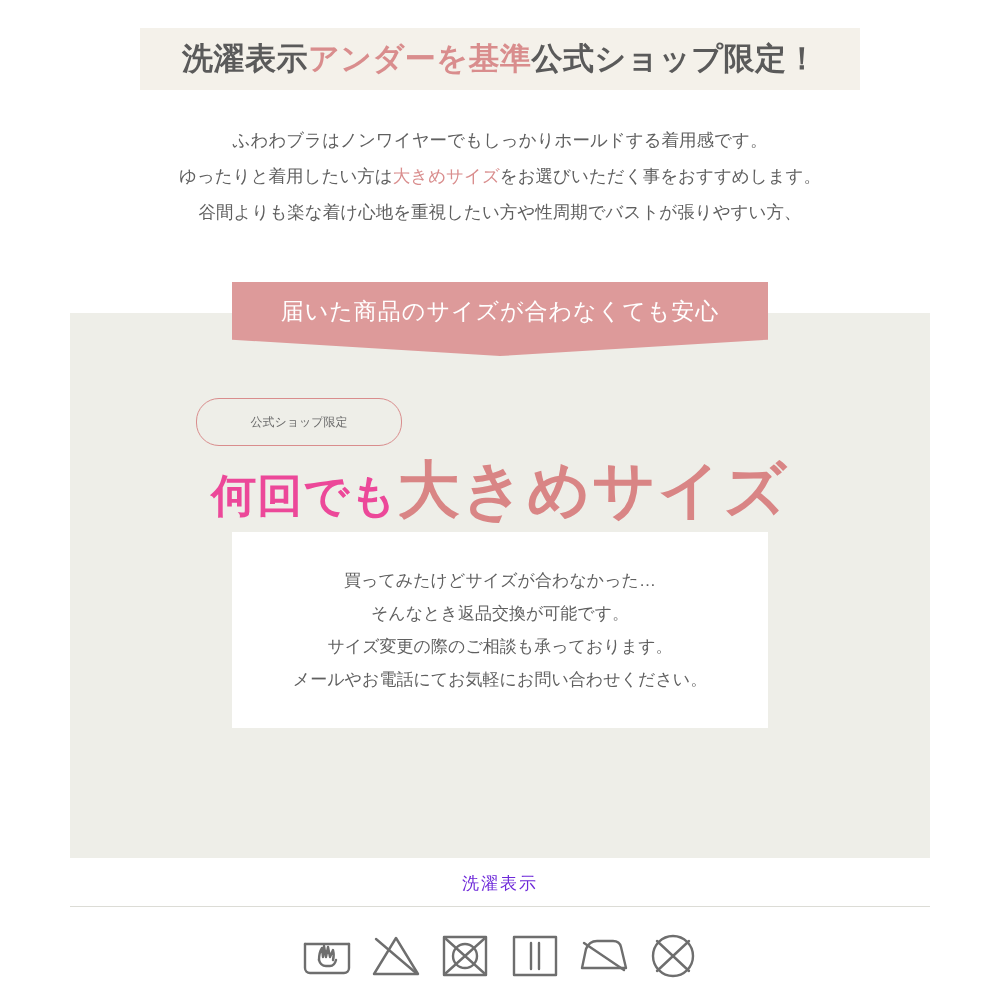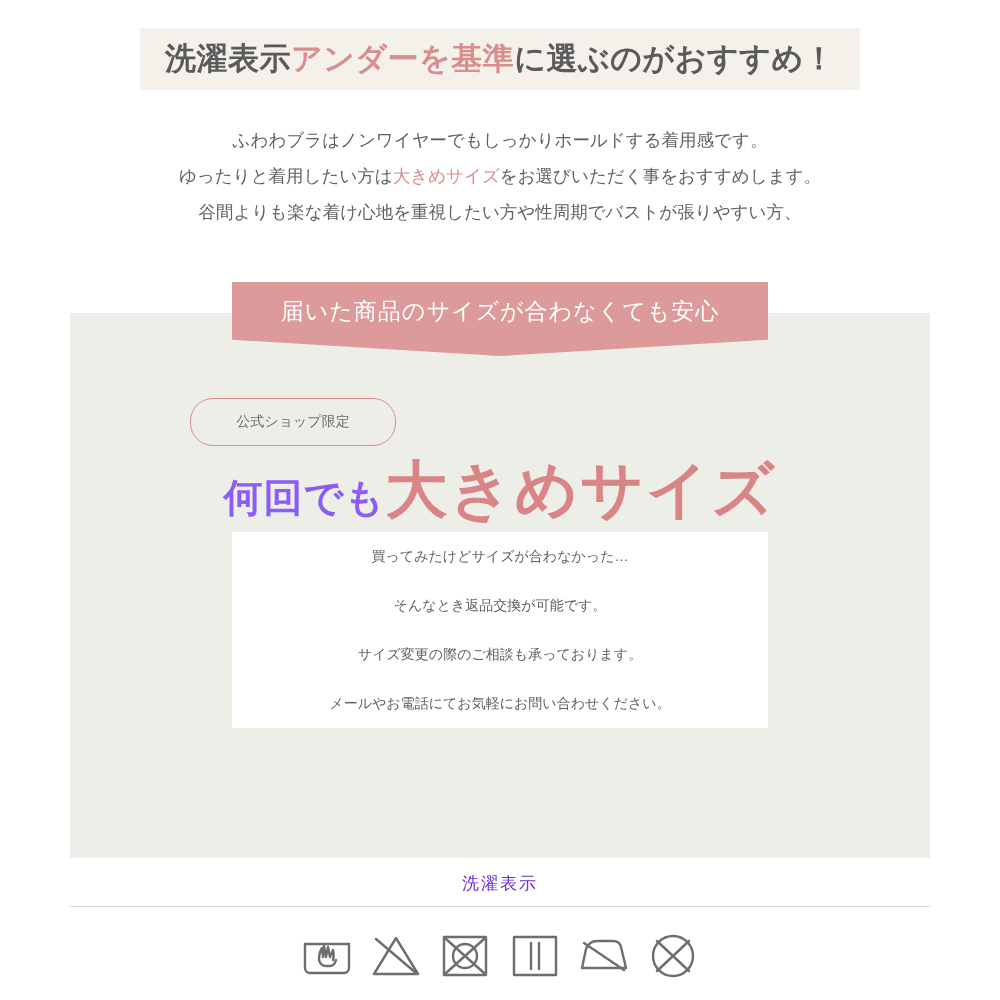--- a/index.html
+++ b/index.html
@@ -98,48 +98,48 @@
     font-size: 23px;
     font-weight: normal;
     color: #ffffff;
     letter-spacing: 1px;
     white-space: nowrap;
   }
 
   
   .pill {
     position: absolute;
-    left: 190px;
+    left: 196px;
     top: 398px;
     width: 204px;
     height: 46px;
     border: 1.6px solid #d98d8d;
     border-radius: 23px;
     display: flex;
     align-items: center;
     justify-content: center;
-    font-size: 14px;
+    font-size: 12px;
     color: #6b6b6b;
     white-space: nowrap;
     background: transparent;
   }
 
   
   .big-head {
     position: absolute;
     left: 70px;
     top: 448px;
     width: 860px;
     text-align: center;
     white-space: nowrap;
   }
   .big-head .small {
-    font-size: 39px;
+    font-size: 45px;
     font-weight: bold;
-    color: #8b5cf6;
+    color: #ec4899;
     letter-spacing: 1px;
   }
   .big-head .large {
     font-size: 62px;
     font-weight: bold;
     color: #d98585;
     letter-spacing: 2px;
   }
 
   
@@ -149,22 +149,22 @@
     top: 532px;
     width: 536px;
     height: 196px;
     background: #ffffff;
     display: flex;
     flex-direction: column;
     align-items: center;
     justify-content: center;
   }
   .white-box p {
-    margin: 8px;
-    font-size: 14px;
+    margin: 0;
+    font-size: 17px;
     line-height: 33px;
     color: #5f5f5f;
     text-align: center;
     white-space: nowrap;
   }
 
   
   .wash-title {
     position: absolute;
     left: 70px;
@@ -199,21 +199,21 @@
 </style>
 </head>
 <body>
 
 <div id="page">
 
   <div class="headline-band"></div>
   <div class="headline-text" style="left:140px;top:28px;">
     <span>洗濯表示</span>
       <span class="accent">アンダーを基準</span>
-      <span>に選ぶのがおすすめ！</span>
+      <span>公式ショップ限定！</span>
   </div>
 
   <div class="lead">
     <div>ふわわブラはノンワイヤーでもしっかりホールドする着用感です。</div>
     <div>
       <span>ゆったりと着用したい方は</span><span class="accent">大きめサイズ</span><span>をお選びいただく事をおすすめします。</span>
     </div>
     <div>谷間よりも楽な着け心地を重視したい方や性周期でバストが張りやすい方、</div>
   </div>
 

